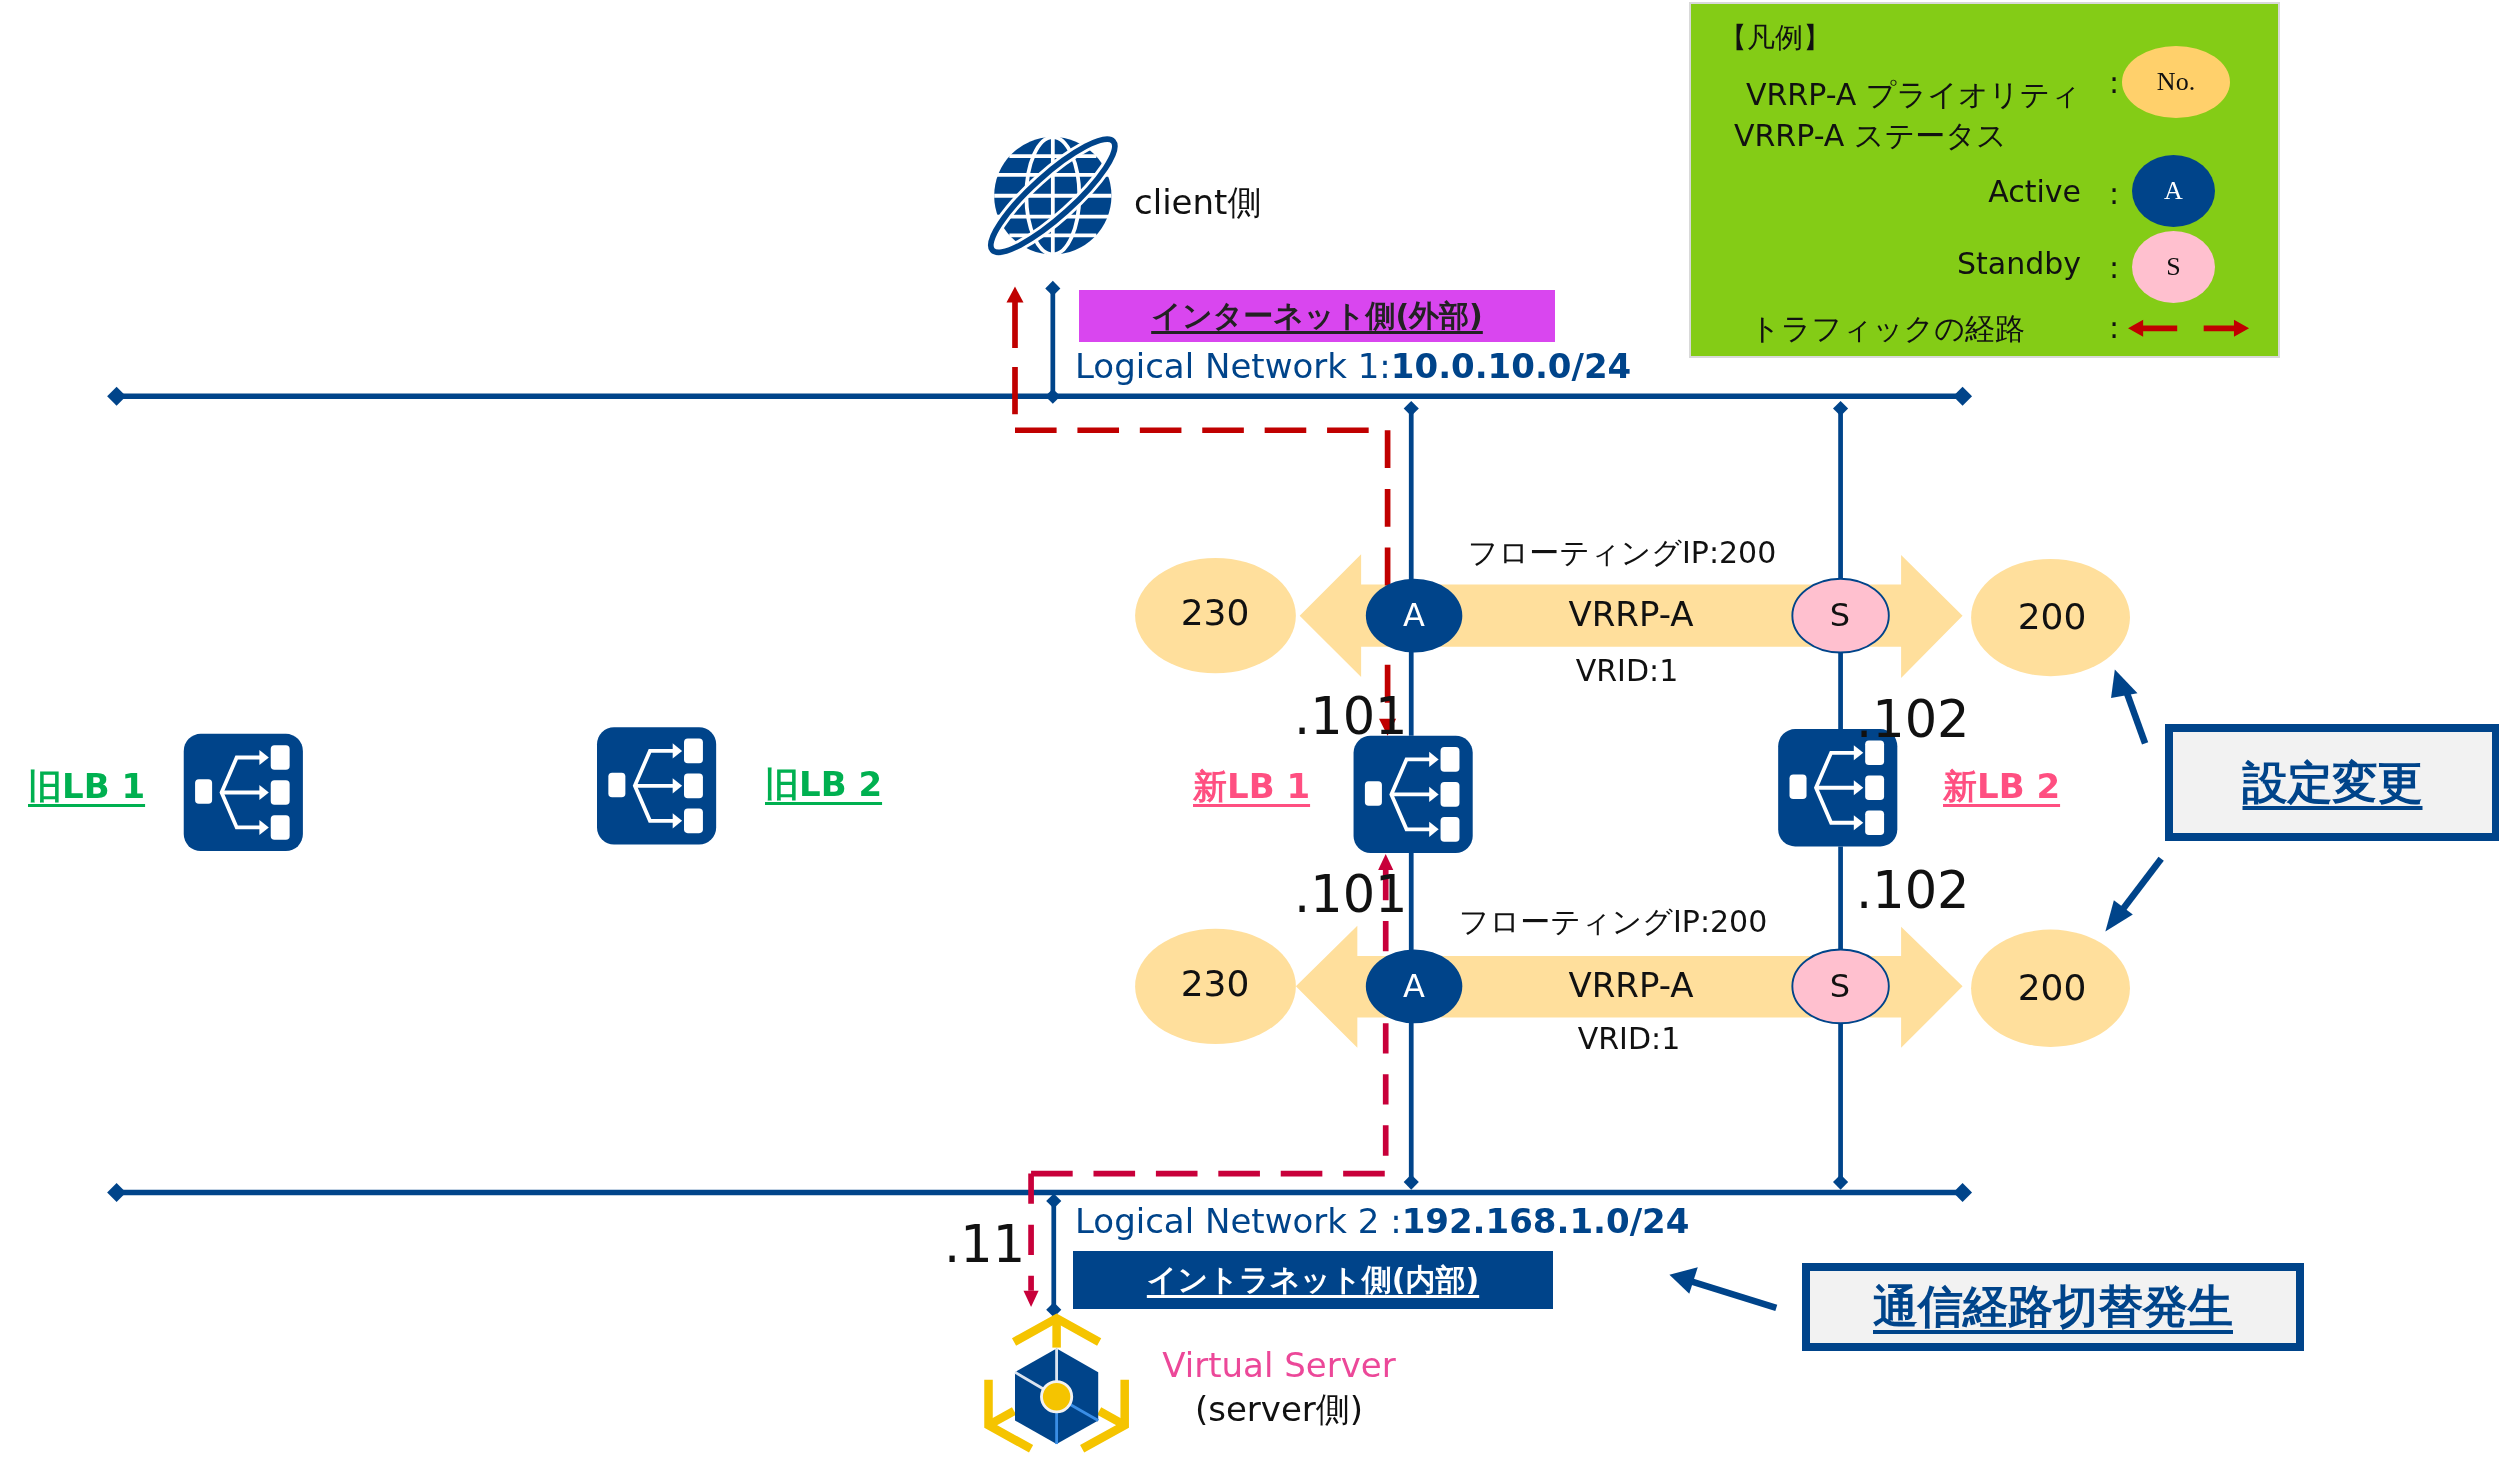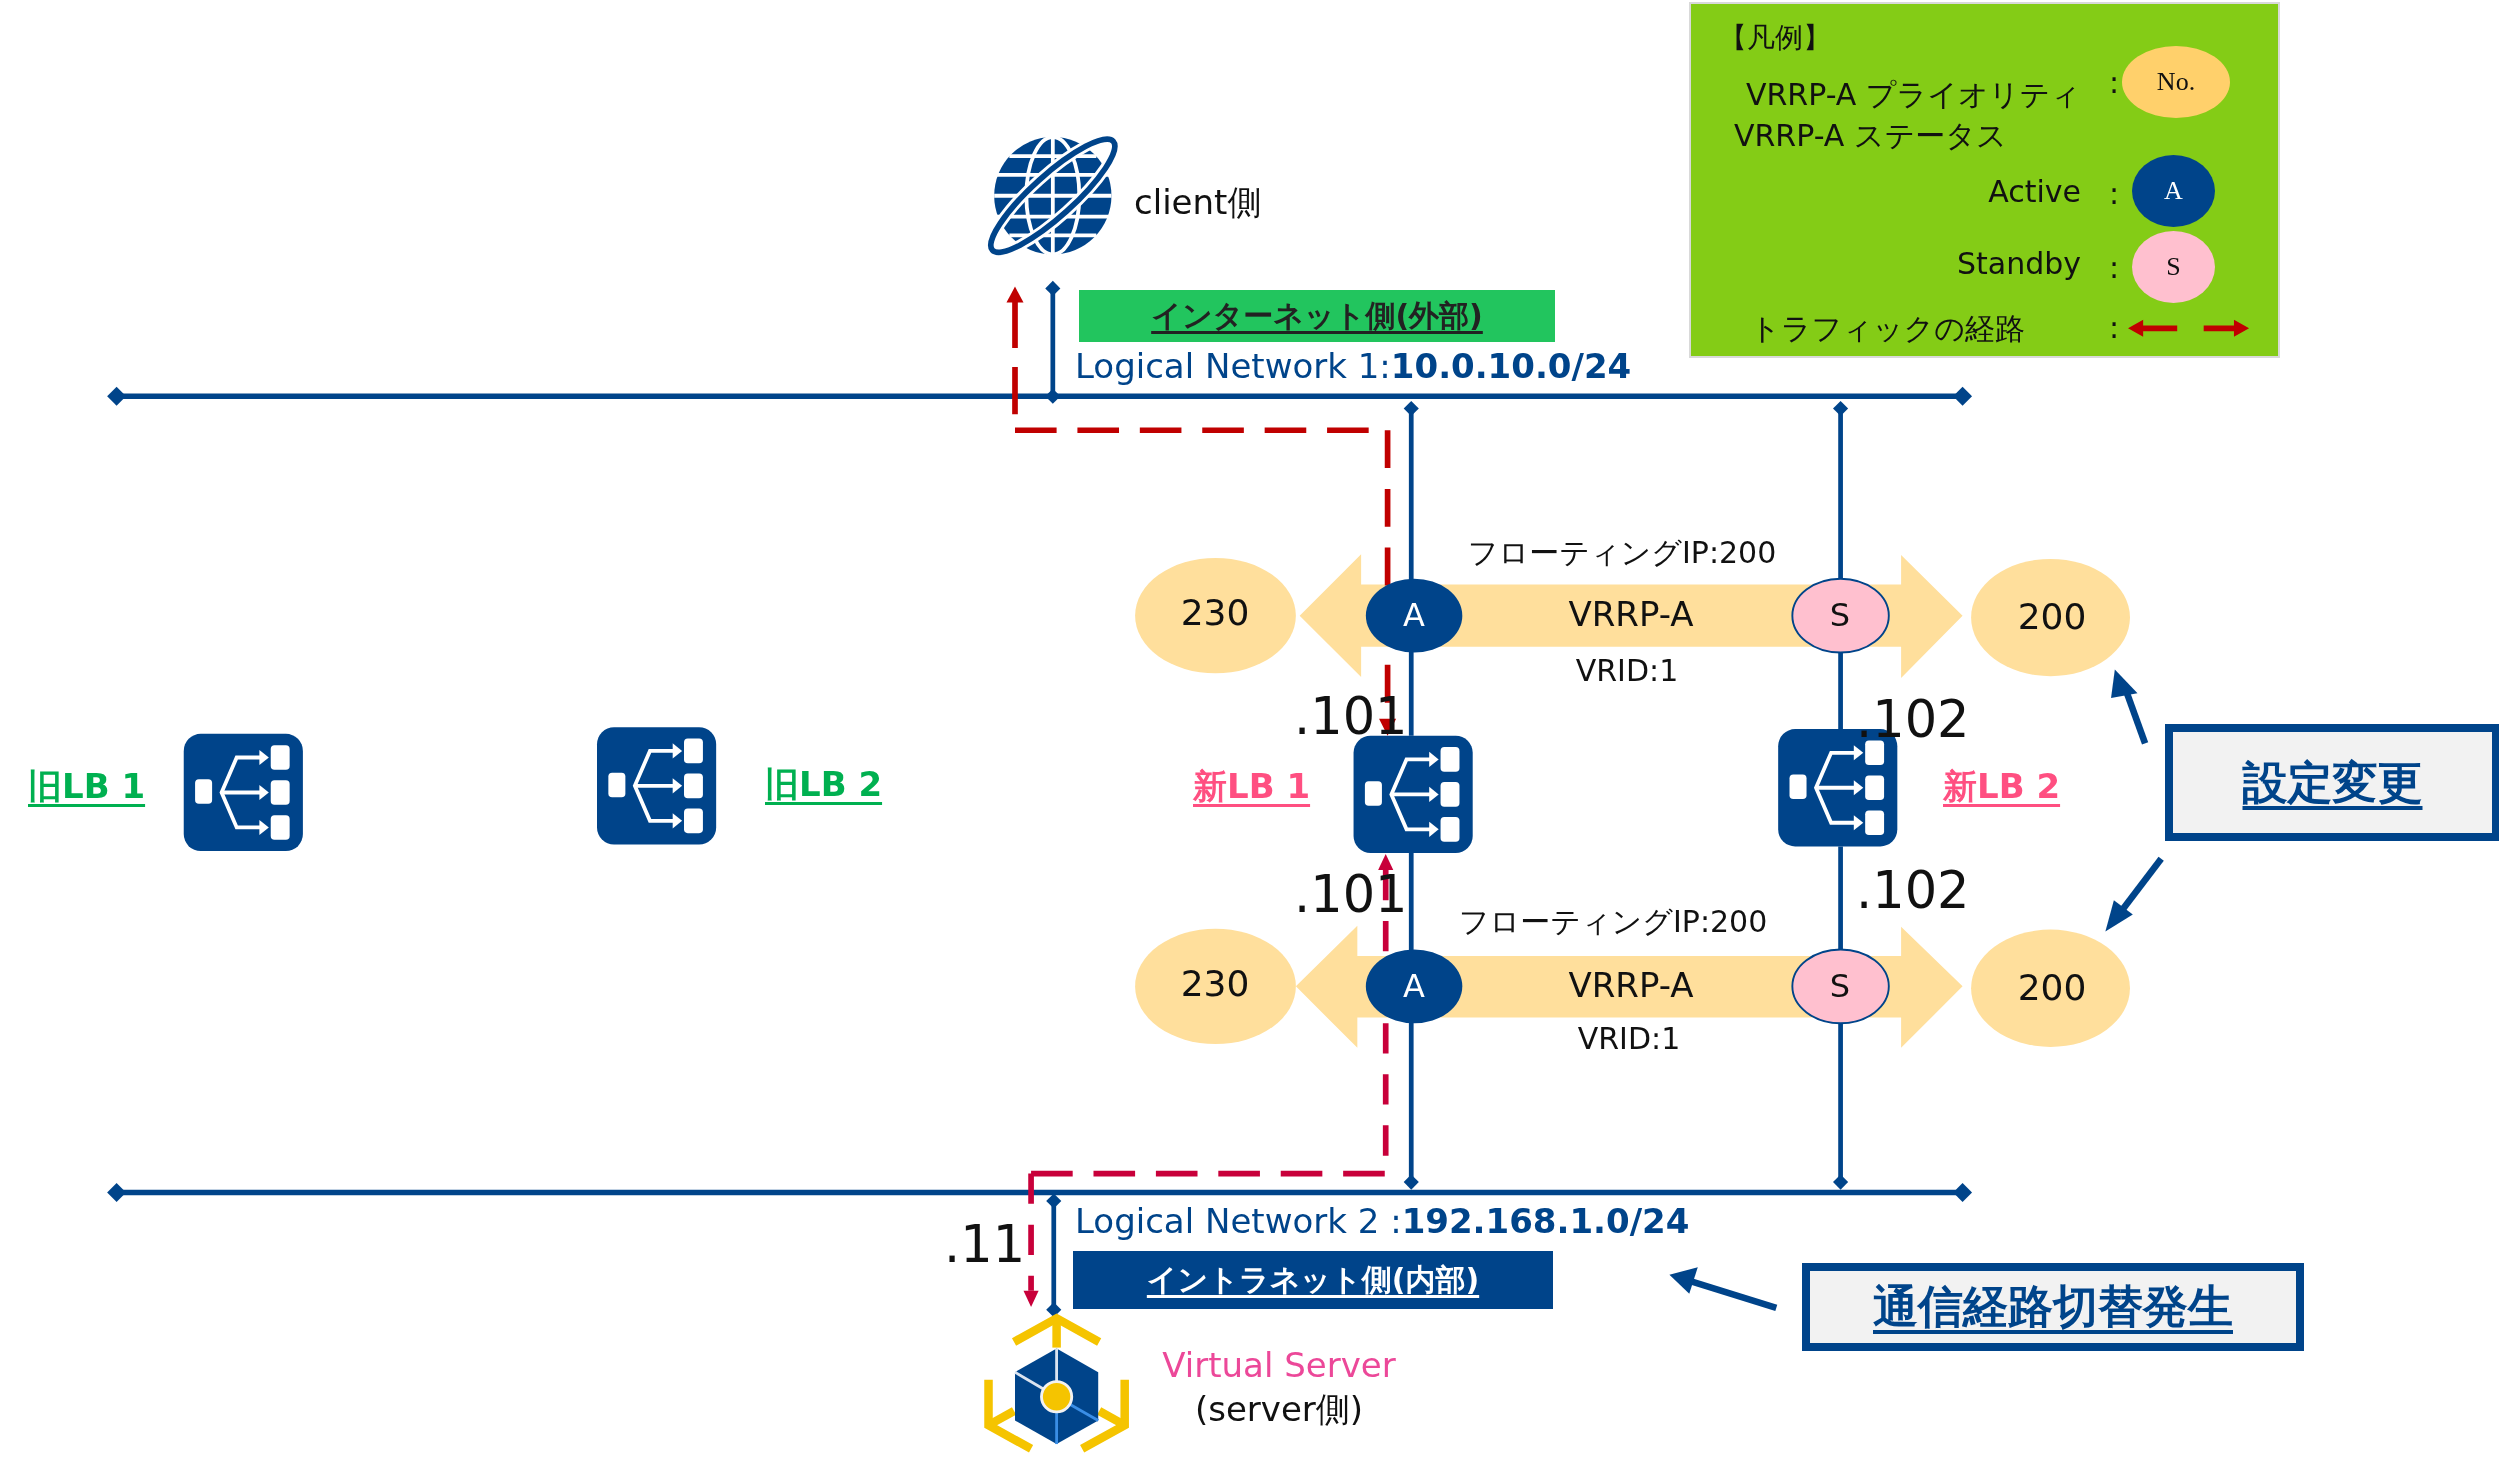--- a/index.html
+++ b/index.html
@@ -10,21 +10,21 @@
   .t-black { color: #111111; }
   .lb-old { color: #00b050; font-weight: bold; font-size: 34px; text-decoration: underline; text-underline-offset: 5.7px; text-decoration-thickness: 2.8px; }
   .lb-new { color: #ff4f81; font-weight: bold; font-size: 34px; text-decoration: underline; text-underline-offset: 5.7px; text-decoration-thickness: 2.8px; }
   .ip { font-size: 51px; color: #111; }
   .small { font-size: 30px; color: #111; }
   .vrrp { font-size: 34px; color: #111; }
   .prio { font-size: 36px; color: #111; }
   .net { font-size: 34px; color: #00448a; }
   .net b { font-weight: bold; }
   .pinkbox { position: absolute; left: 1079px; top: 290px; width: 476px; height: 52px;
-             background: #22c55e; display: flex; align-items: center; justify-content: center; }
+             background: #d946ef; display: flex; align-items: center; justify-content: center; }
   .pinkbox span { font-size: 30px; font-weight: bold; color: #222; text-decoration: underline; text-underline-offset: 4.7px; }
   .bluebox { position: absolute; left: 1073px; top: 1251px; width: 480px; height: 58px;
              background: #00448a; display: flex; align-items: center; justify-content: center; }
   .bluebox span { font-size: 30px; font-weight: bold; color: #ffffff; text-decoration: underline; text-underline-offset: 4.7px; }
   .callout { position: absolute; background: #f2f2f2; border: 8.5px solid #00448a; box-sizing: border-box;
              display: flex; align-items: center; justify-content: center; }
   .callout span { font-size: 45px; font-weight: bold; color: #00448a; text-decoration: underline; text-underline-offset: 7.6px; text-decoration-thickness: 3.8px; }
   .legend { position: absolute; left: 1689px; top: 1.9px; width: 591px; height: 356px; background: #84cc16;
             border: 2.8px solid #d9d9d9; box-sizing: border-box; }
   .legend .row { position: absolute; font-size: 30px; color: #111; white-space: nowrap; }

